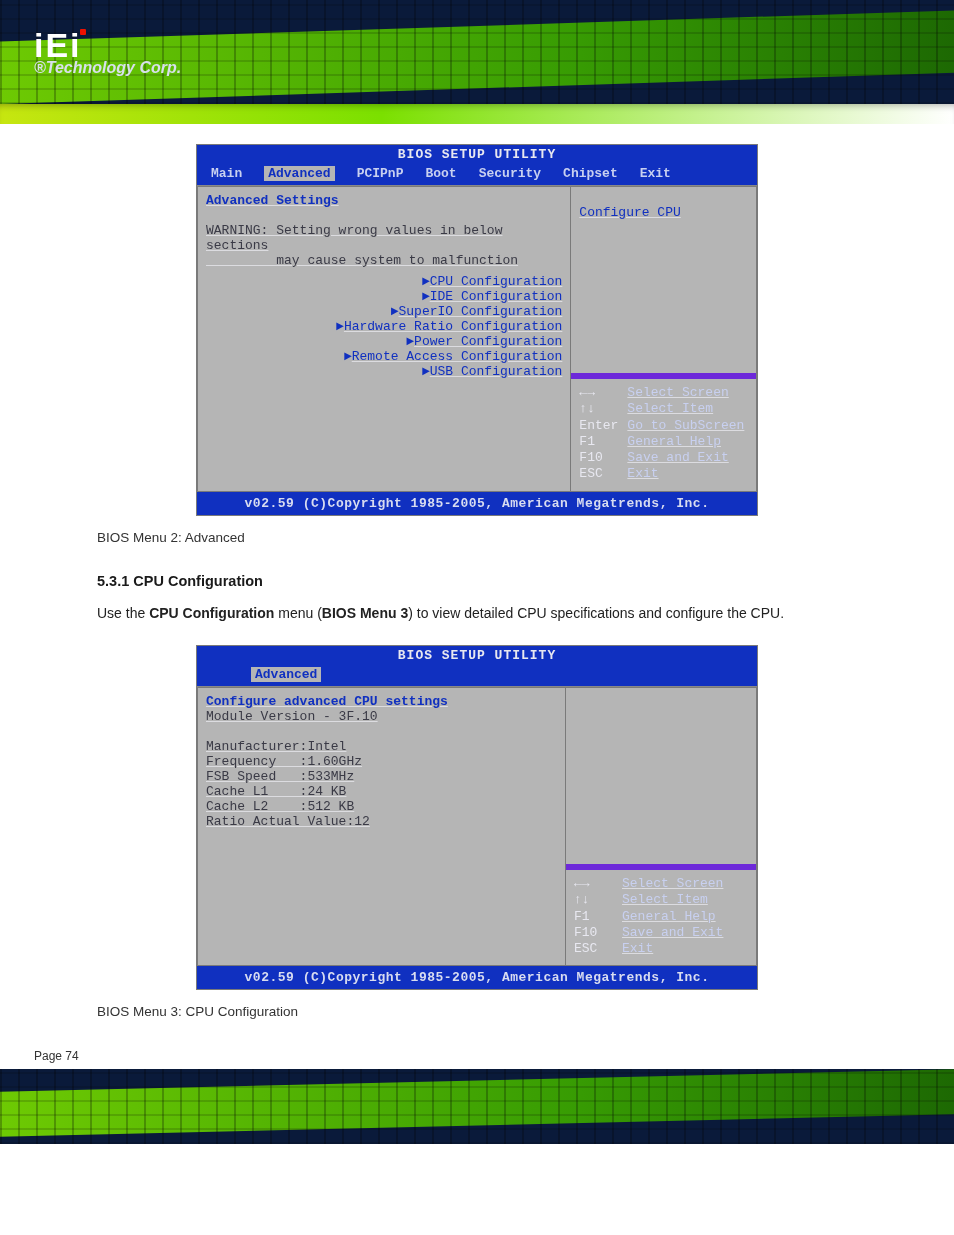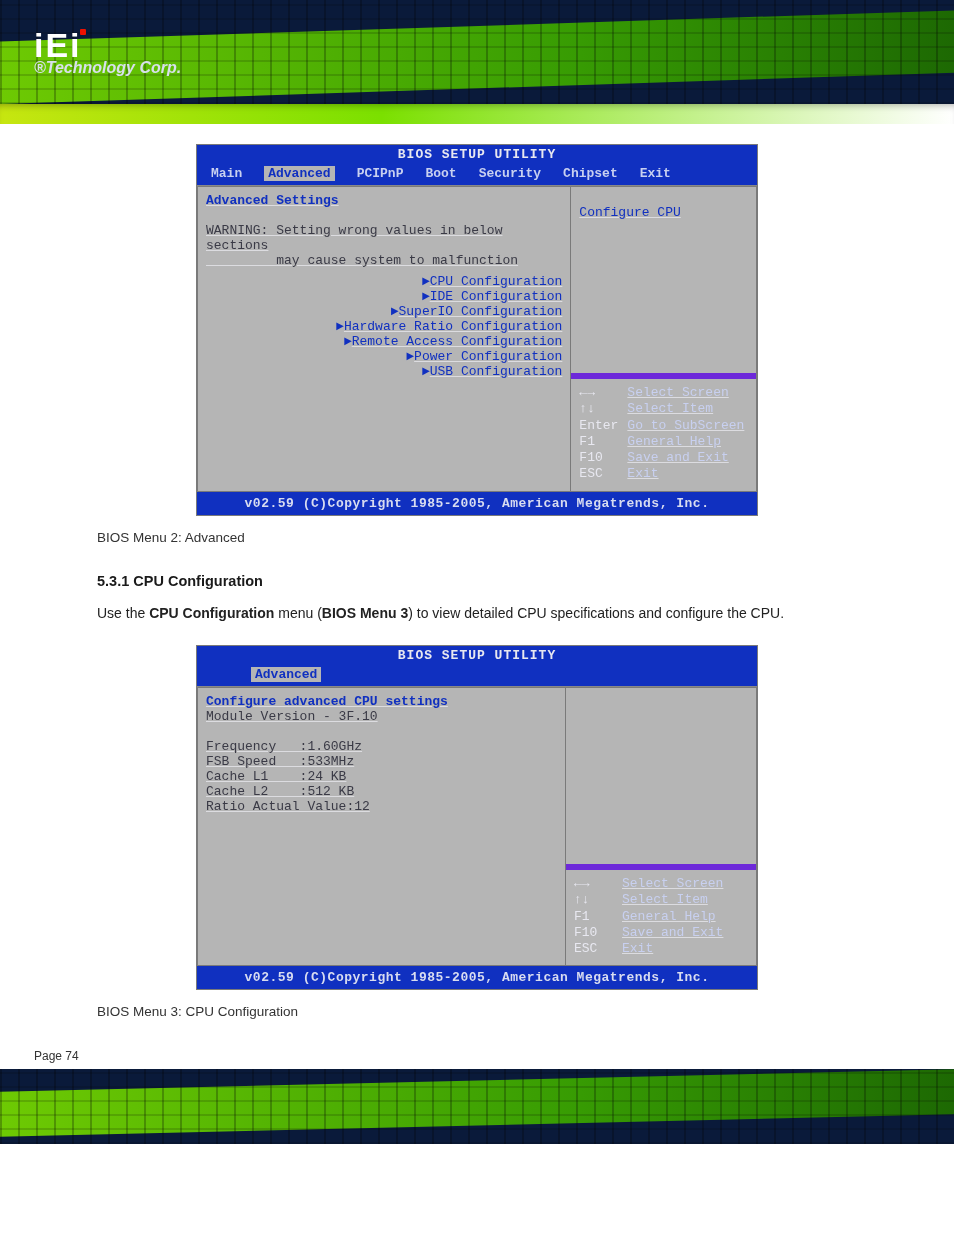--- a/index.html
+++ b/index.html
@@ -213,22 +213,22 @@
       <div class="left">
         <div class="heading">Advanced Settings</div>
         <br>
         <div class="darktext">WARNING: Setting wrong values in below sections</div>
         <div class="darktext" style="white-space:pre">         may cause system to malfunction</div>
         <div class="items">
           <div><span class="arrow">►</span><span>CPU Configuration</span></div>
           <div><span class="arrow">►</span><span>IDE Configuration</span></div>
           <div><span class="arrow">►</span><span>SuperIO Configuration</span></div>
           <div><span class="arrow">►</span><span>Hardware Ratio Configuration</span></div>
+          <div><span class="arrow">►</span><span>Power Configuration</span></div>
           <div><span class="arrow">►</span><span>Remote Access Configuration</span></div>
-          <div><span class="arrow">►</span><span>Power Configuration</span></div>
           <div><span class="arrow">►</span><span>USB Configuration</span></div>
         </div>
       </div>
       <div class="right">
         <div class="desc">Configure CPU</div>
         <div class="keys">
           <div><span class="k">←→</span><span class="v">Select Screen</span></div>
           <div><span class="k">↑↓</span><span class="v">Select Item</span></div>
           <div><span class="k">Enter</span><span class="v">Go to SubScreen</span></div>
           <div><span class="k">F1</span><span class="v">General Help</span></div>
@@ -251,20 +251,21 @@
   <div class="bios bios2">
     <div class="titlebar">BIOS SETUP UTILITY</div>
     <div class="menubar" style="gap:22px; padding-left:54px;">
       <span class="active">Advanced</span>
     </div>
     <div class="body">
       <div class="left">
         <div class="heading">Configure advanced CPU settings</div>
         <div class="darktext">Module Version - 3F.10</div>
         <br>
+        <div class="darktext" style="white-space:pre">Manufacturer:Intel</div>
         <div class="darktext" style="white-space:pre">Frequency   :1.60GHz</div>
         <div class="darktext" style="white-space:pre">FSB Speed   :533MHz</div>
         <div class="darktext" style="white-space:pre"></div>
         <div class="darktext" style="white-space:pre">Cache L1    :24 KB</div>
         <div class="darktext" style="white-space:pre">Cache L2    :512 KB</div>
         <div class="darktext" style="white-space:pre"></div>
         <div class="darktext" style="white-space:pre">Ratio Actual Value:12</div>
       </div>
       <div class="right">
         <div class="desc" style="min-height:140px;"></div>

